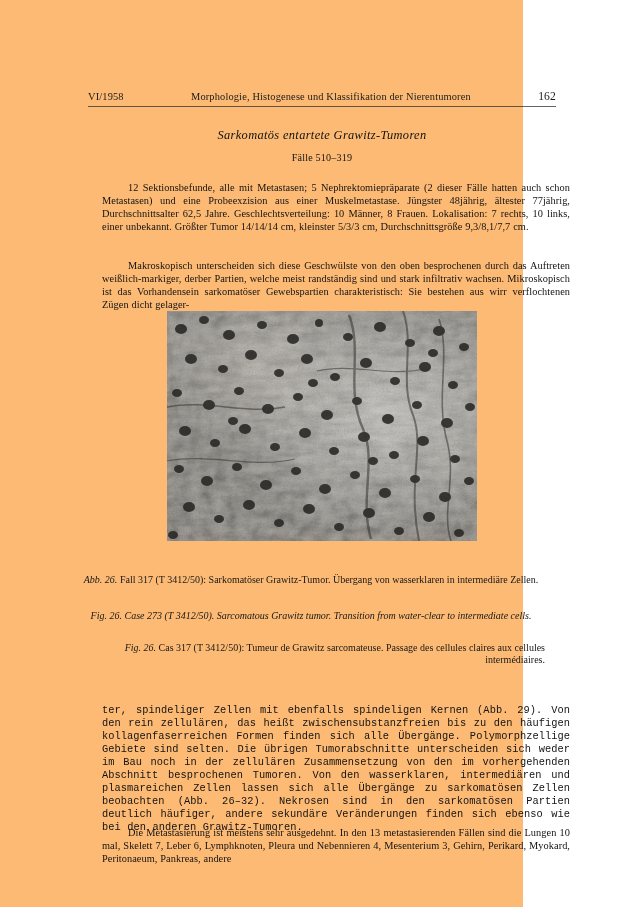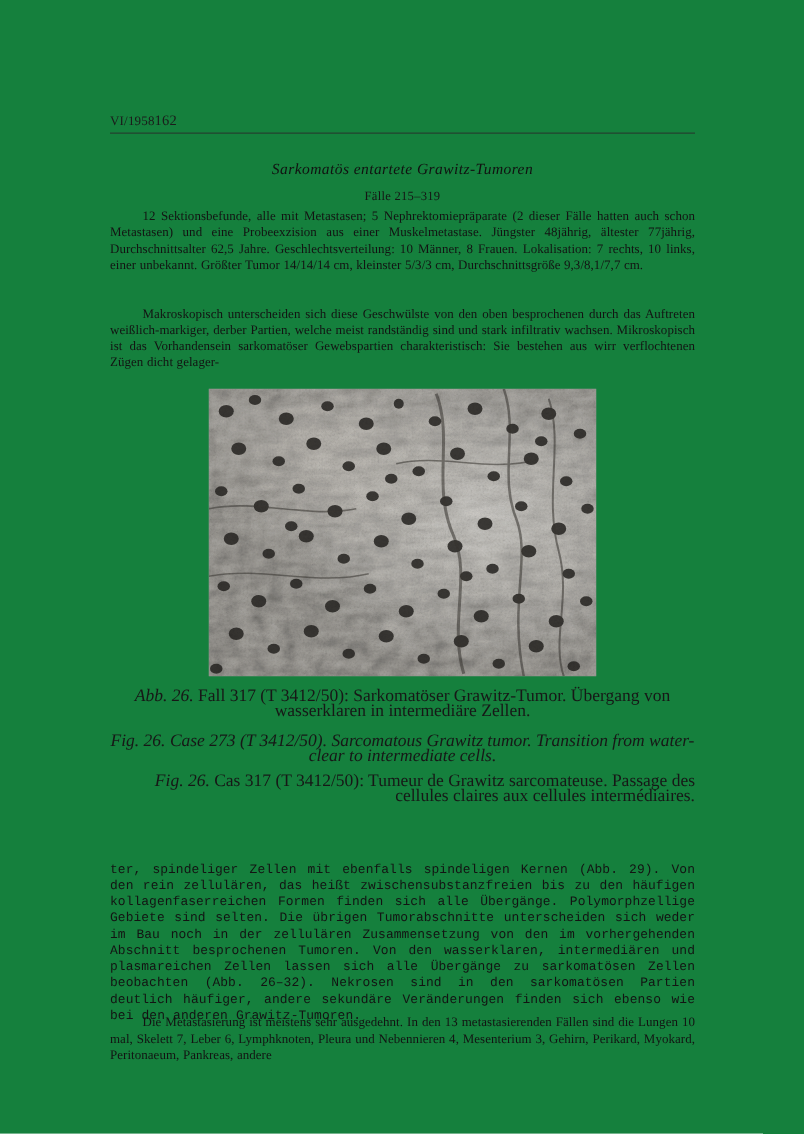--- a/index.html
+++ b/index.html
@@ -12,23 +12,23 @@
     height: 907px;
     position: relative;
     font-family: "Liberation Serif", serif;
     color: #151515;
     overflow: hidden;
   }
 
   .page {
     position: absolute;
     left: 0; top: 0;
-    width: 643px;
+    width: 523px;
     height: 907px;
-    background: #15803d;
+    background: #fdba74;
   }
 
   
   .runhead {
     position: absolute;
     left: 88px;
     top: 90px;
     width: 468px;
     display: flex;
     align-items: baseline;
@@ -75,21 +75,21 @@
     color: #111;
   }
 
   .case-line {
     top: 152px;
     font-size: 10.1px;
     letter-spacing: .2px;
   }
 
   p.body {
-    margin: 0;
+    margin: 14px;
     font-size: 10.35px;
     line-height: 13.05px;
     text-align: justify;
     text-indent: 26px;
     letter-spacing: .05px;
     color: #131313;
     word-spacing: .2px;
   }
   p.body.noindent { text-indent: 0; }
 
@@ -106,46 +106,48 @@
     width: 310px;
     height: 230px;
     overflow: hidden;
     background: #8e8e8e;
   }
   .figure svg { display: block; }
 
   
   .caption {
     position: absolute;
-    left: 88px;
+    left: 77px;
     width: 468px;
     text-align: center;
-    font-size: 14px;
+    font-size: 10px;
     line-height: 12.4px;
     color: #171717;
+    margin-top: 22px;
   }
   .cap-de { top: 552px; }
   .cap-en { top: 588px; font-style: italic; }
   .cap-fr { top: 620px; text-align: right; }
   .caption .lead { font-style: italic; }
   .cap-en .lead { font-style: italic; }
 </style>
 </head>
 <body>
 
 <div class="page">
 
   <div class="runhead">
     <span class="folio-left">VI/1958</span>
+    <span class="rh-title">Morphologie, Histogenese und Klassifikation der Nierentumoren</span>
     <span class="folio-right">162</span>
   </div>
   <div class="rule"></div>
 
   <div class="col sec-title">Sarkomatös entartete Grawitz-Tumoren</div>
-  <div class="col case-line">Fälle 215–319</div>
+  <div class="col case-line">Fälle 510–319</div>
 
   <p class="col body para-1">12 Sektionsbefunde, alle mit Metastasen; 5 Nephrektomiepräparate (2 dieser Fälle hatten auch schon Metastasen) und eine Probeexzision aus einer Muskelmetastase. Jüngster 48jährig, ältester 77jährig, Durchschnittsalter 62,5 Jahre. Geschlechtsverteilung: 10 Männer, 8 Frauen. Lokalisation: 7 rechts, 10 links, einer unbekannt. Größter Tumor 14/14/14 cm, kleinster 5/3/3 cm, Durchschnittsgröße 9,3/8,1/7,7 cm.</p>
   <p class="col body para-2">Makroskopisch unterscheiden sich diese Geschwülste von den oben besprochenen durch das Auftreten weißlich-markiger, derber Partien, welche meist randständig sind und stark infiltrativ wachsen. Mikroskopisch ist das Vorhandensein sarkomatöser Gewebspartien charakteristisch: Sie bestehen aus wirr verflochtenen Zügen dicht gelager-</p>
 
   <div class="figure">
     <svg width="310" height="230" viewBox="0 0 310 230">
       <defs>
         <filter id="grain">
           <feTurbulence type="fractalNoise" baseFrequency="0.62" numOctaves="4" seed="7" result="n"></feTurbulence>
           <feColorMatrix in="n" type="saturate" values="0"></feColorMatrix>

